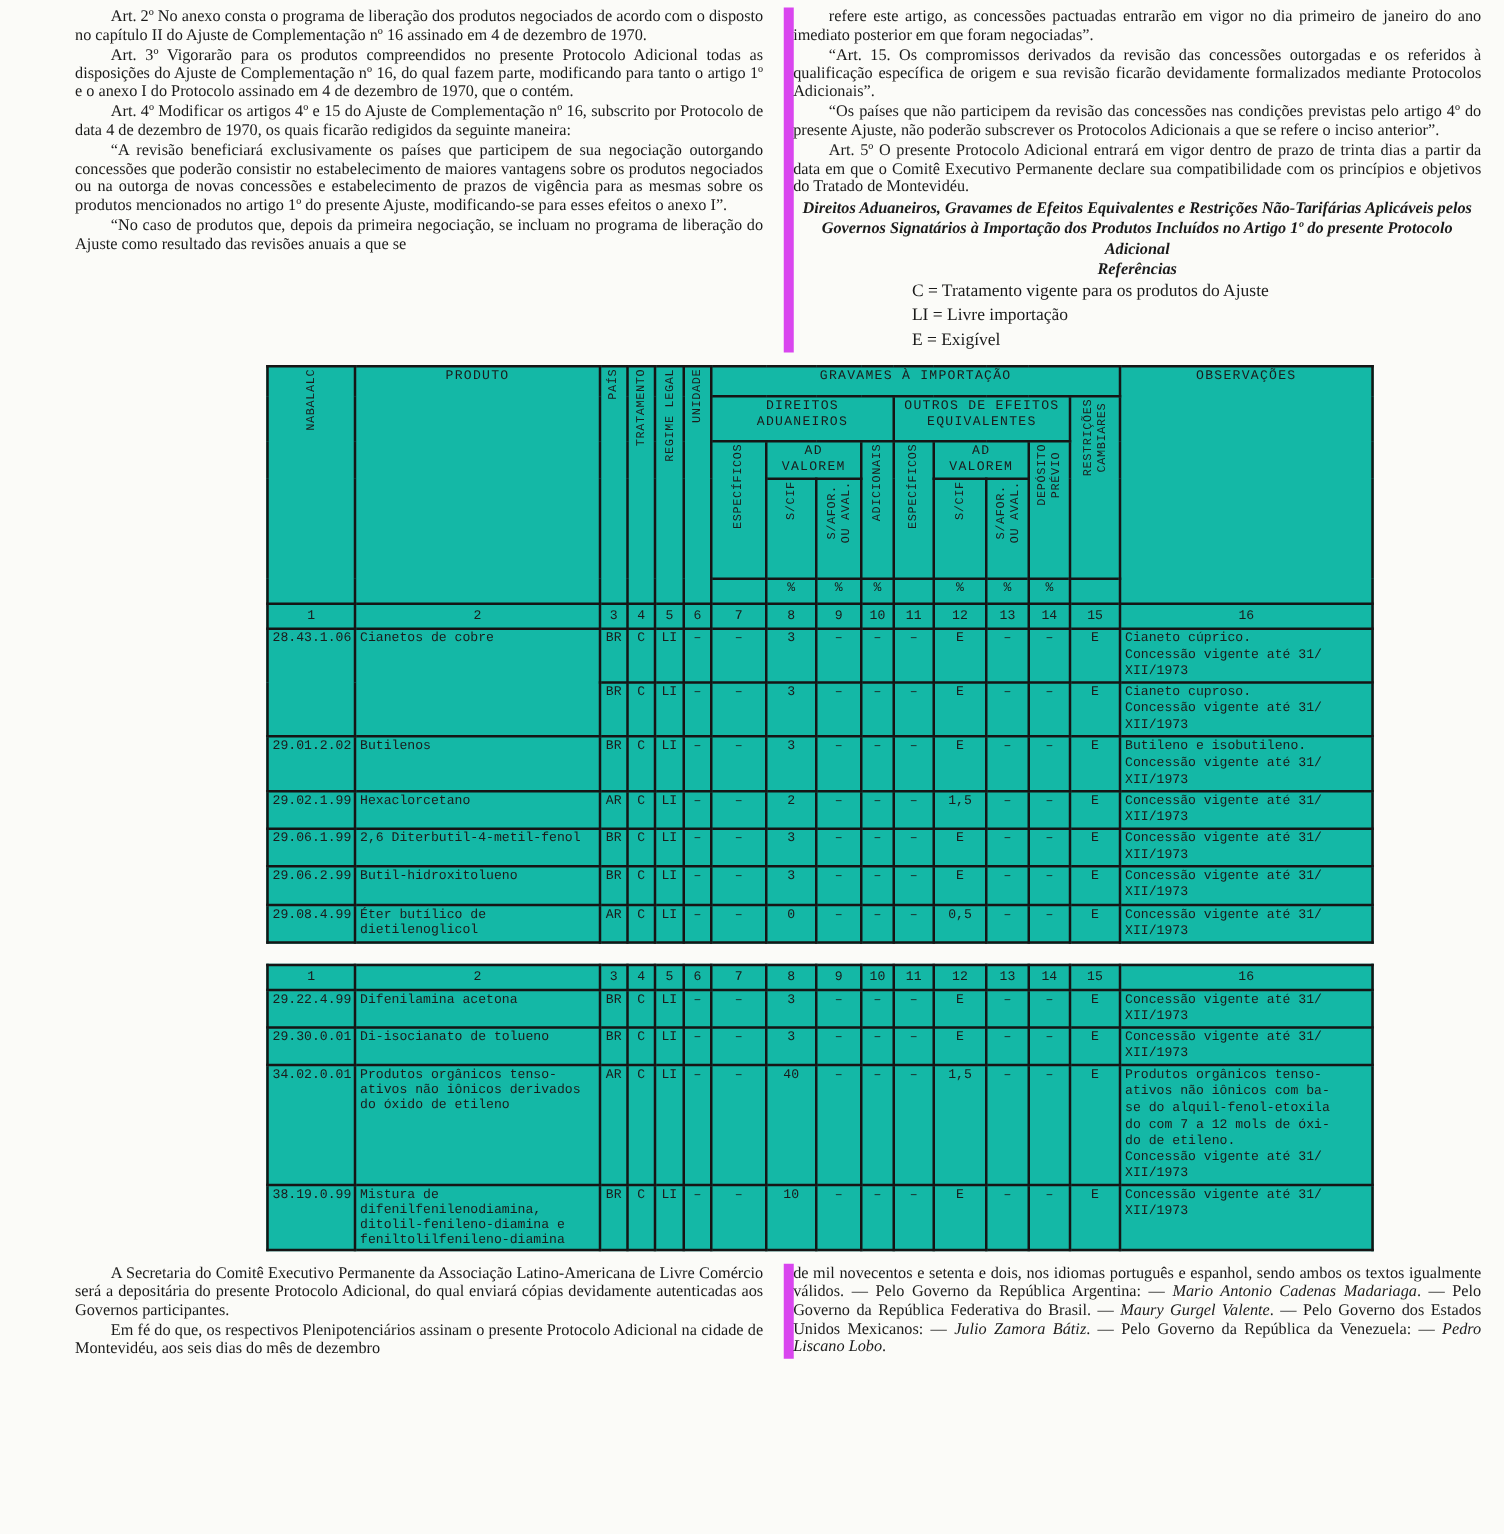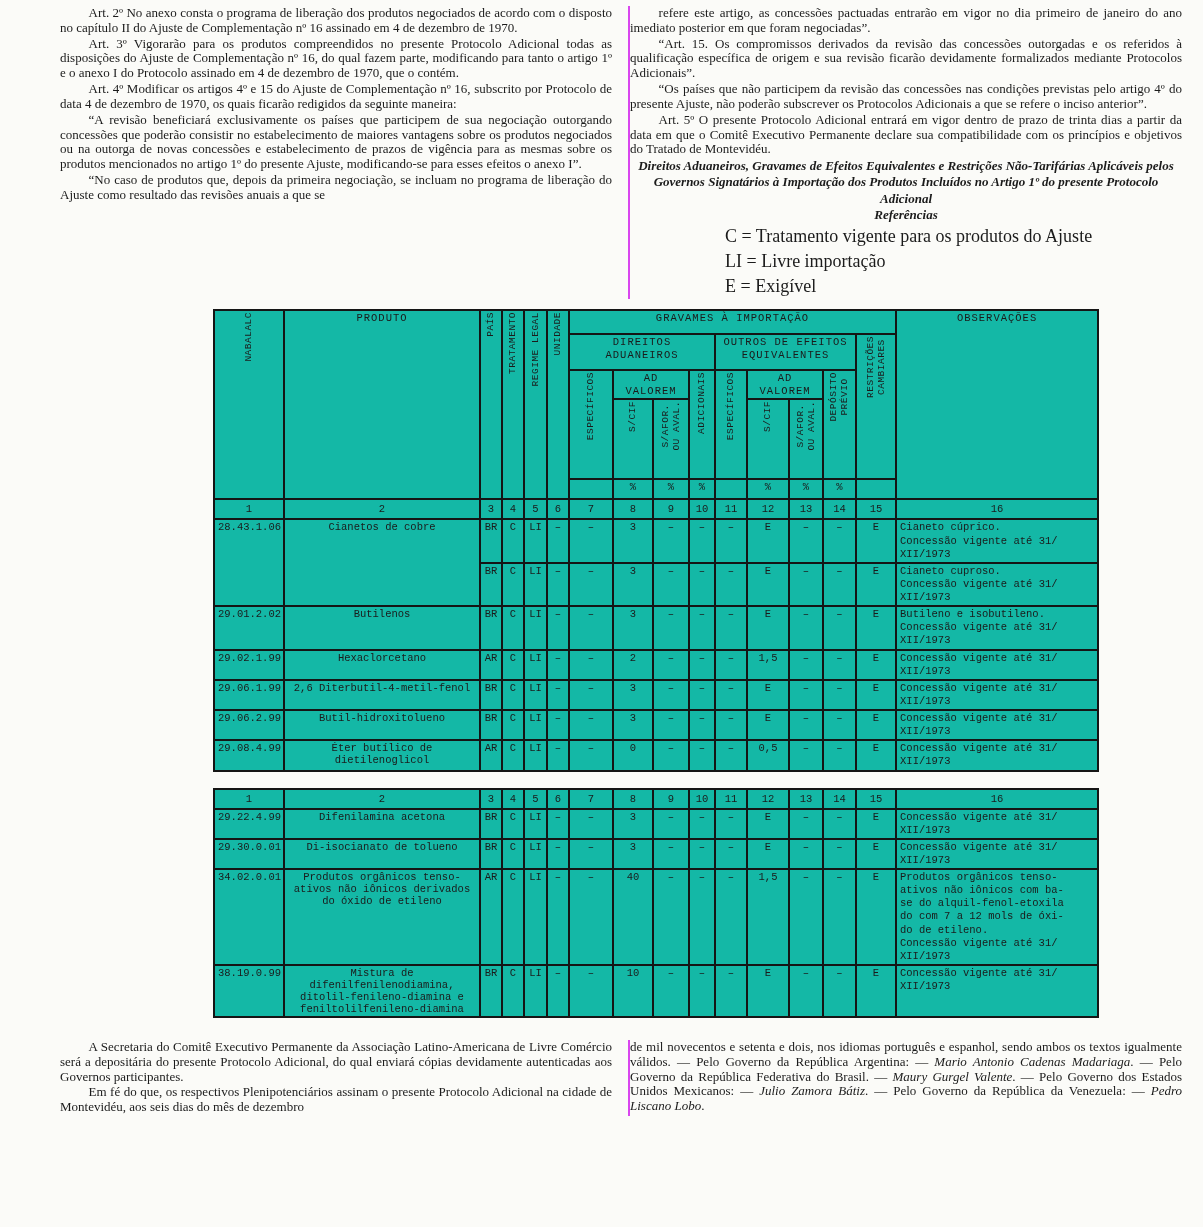--- a/index.html
+++ b/index.html
@@ -9,51 +9,51 @@
     color:#1b1b1b;
     font-family:"Liberation Serif", serif;
     overflow:hidden;
   }
   .page{position:relative;width:1203px;height:1227px;}
 
   
   .cols{display:flex;gap:16px;padding:6px 18px 0 60px;}
   .col{width:552px;text-align:justify;font-size:13px;line-height:1.14;}
   .col p{margin:0 0 1px 0;text-indent:2.2em;}
-  .col-right{border-left:2px solid #d946ef;}
+  .col-right{border-left:8px solid #d946ef;}
 
   
   .anexo-heading{text-align:center;font-weight:bold;letter-spacing:3px;margin:10px 0 7px;text-indent:0;font-size:13px;}
   .anexo-title{font-style:italic;font-weight:bold;text-align:center;text-indent:0 !important;font-size:13px;line-height:1.25;margin-bottom:6px;}
   .refs-heading{text-align:center;font-style:italic;font-weight:bold;text-indent:0 !important;margin:6px 0 5px;}
-  .refs div{margin-left:95px;font-size:18px;line-height:1.4;}
+  .refs div{margin-left:95px;font-size:14px;line-height:1.4;}
 
   
   table.dtable{
     border-collapse:collapse;table-layout:fixed;
     width:884px;margin-left:213px;
     font-family:"Liberation Mono", monospace;
     background:#14b8a6;
   }
   .t1{margin-top:10px;}
   .t2{margin-top:16px;}
   table.dtable td{border:2px solid #151515;padding:1px 3px;font-size:10.5px;vertical-align:top;overflow:hidden;}
   td.hh{text-align:center;vertical-align:middle;font-size:10px;letter-spacing:1px;line-height:1.2;}
   td.vh{text-align:center;vertical-align:middle;padding:1px;}
   .v{display:inline-block;writing-mode:vertical-rl;transform:rotate(180deg);white-space:pre;font-size:9.5px;letter-spacing:.5px;line-height:1.2;}
   tr.hr-a{height:24px;} tr.hr-b{height:36px;} tr.hr-c{height:24px;}
   tr.hr-d{height:80px;} tr.hr-e{height:20px;} tr.nums{height:20px;}
   tr.nums td, td.pc{text-align:center;vertical-align:middle;font-size:10.5px;padding:1px;}
   td.val{text-align:center;}
   td.code{white-space:nowrap;}
-  td.prod{text-align:center;border-radius:17px;}
+  td.prod{text-align:left;}
   td.obs{text-align:left;white-space:pre-line;line-height:1.25;}
 
   
-  .bottom{margin-top:16px;}
+  .bottom{margin-top:4px;}
   .it{font-style:italic;}
 </style>
 </head>
 <body>
 
 <div class="page">
 
   <div class="cols">
     <div class="col">
       <p>Art. 2º No anexo consta o programa de liberação dos produtos negociados de acordo com o disposto no capítulo II do Ajuste de Complementação nº 16 assinado em 4 de dezembro de 1970.</p>

